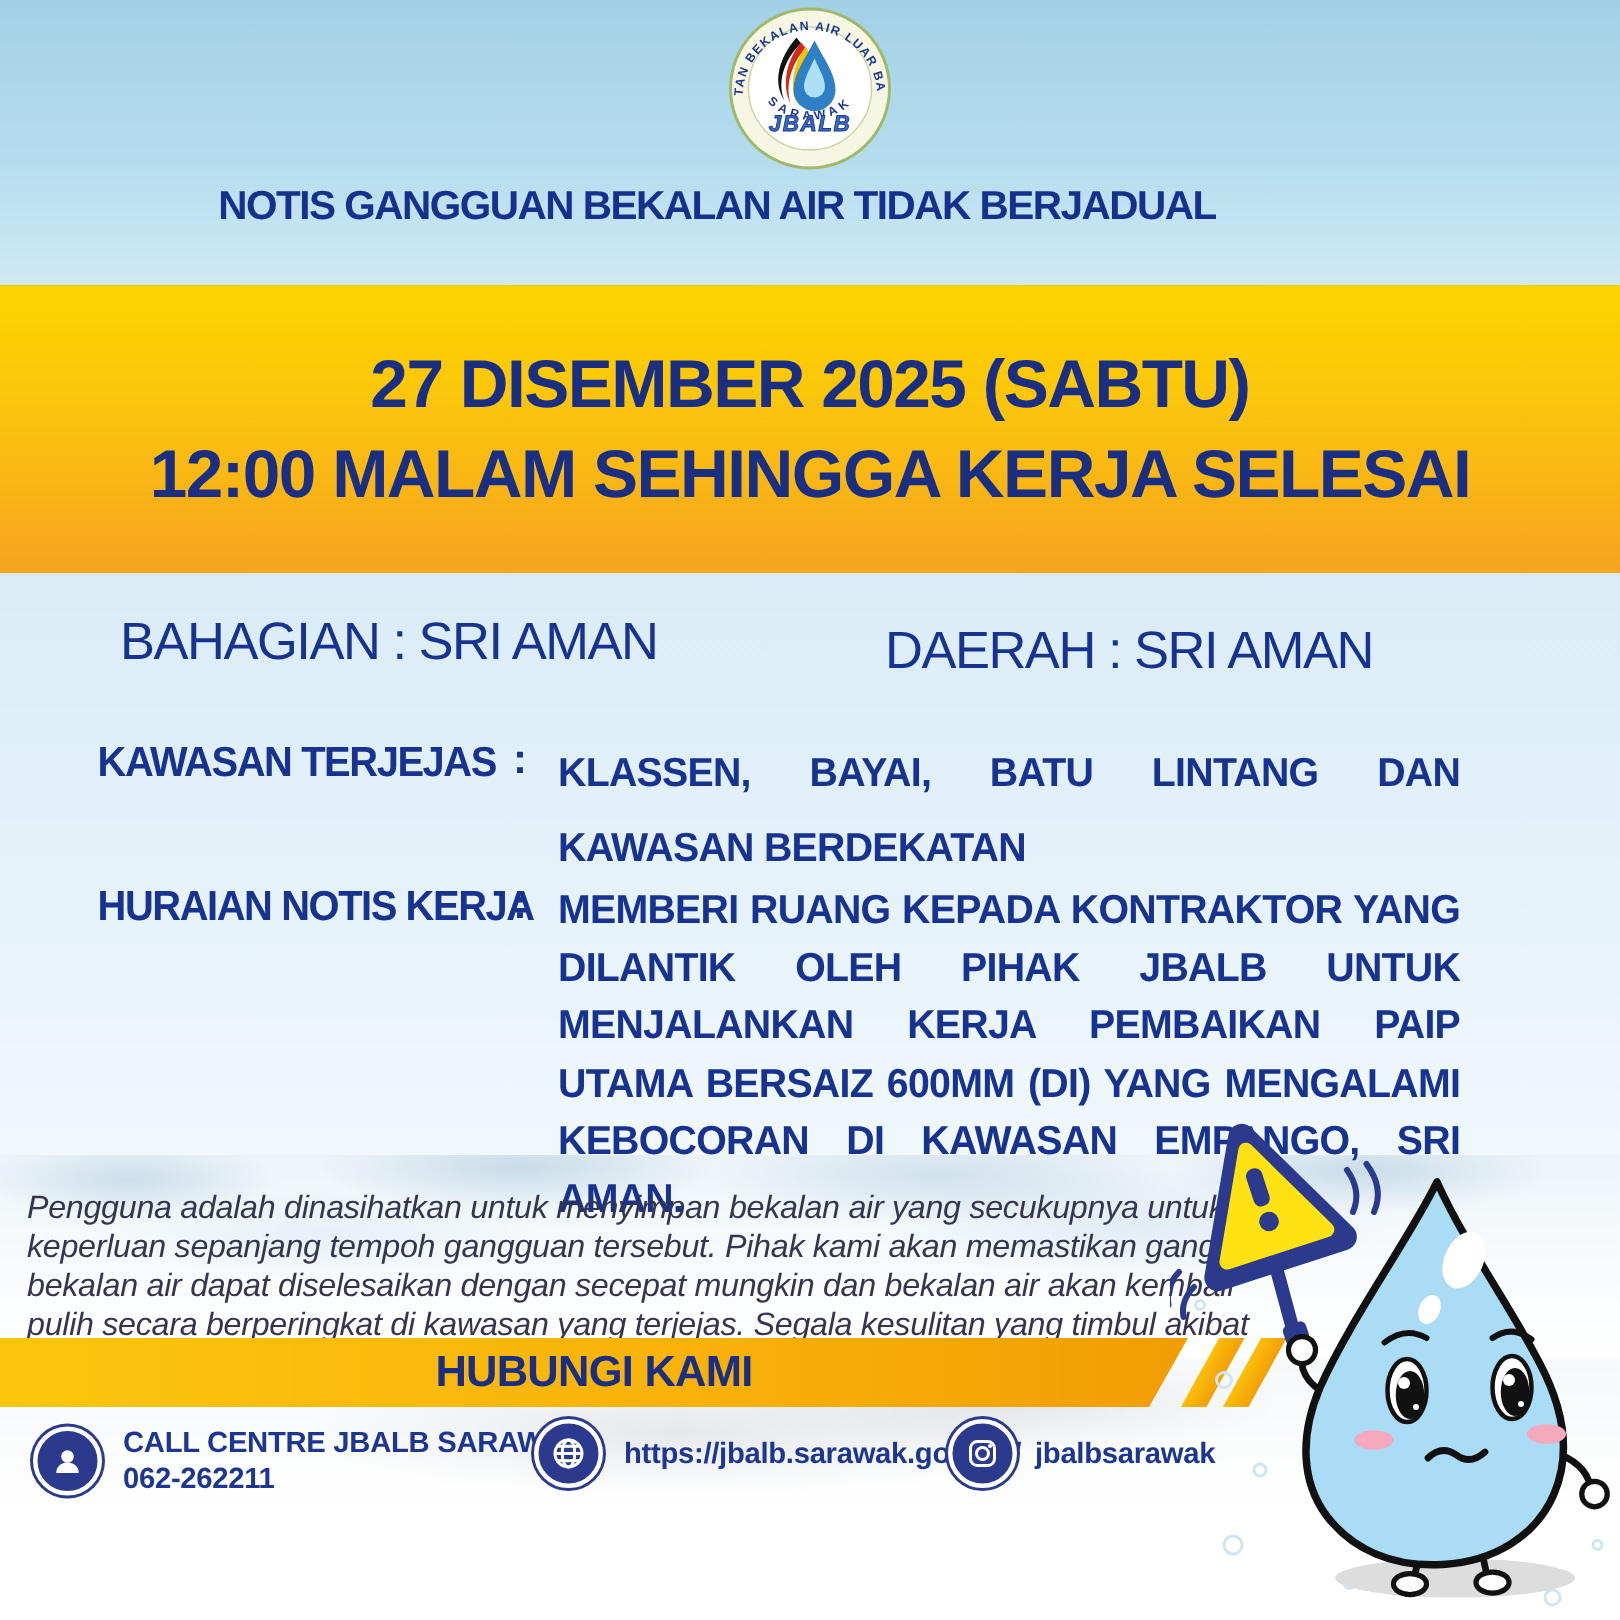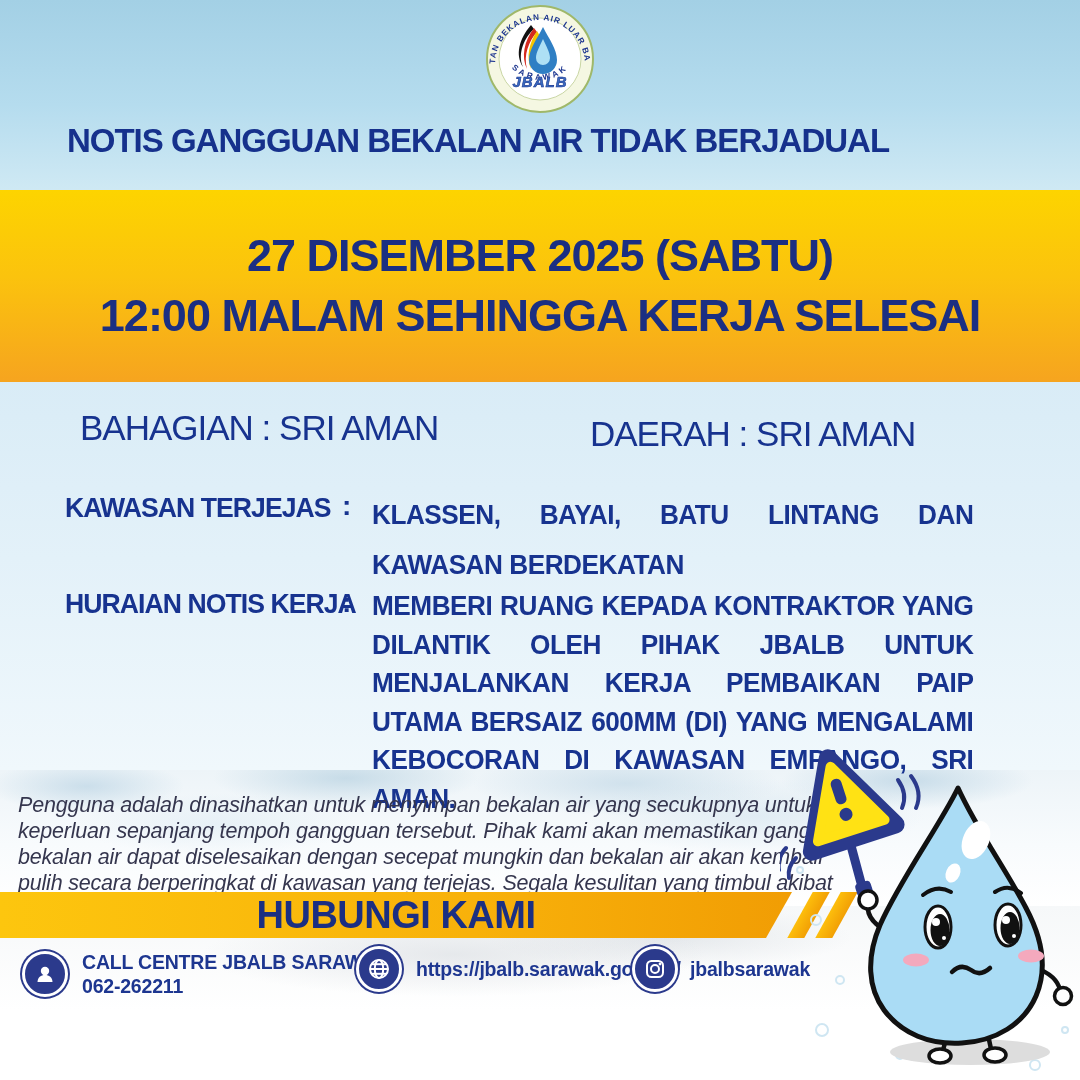--- a/index.html
+++ b/index.html
@@ -24,21 +24,21 @@
       radial-gradient(200px 44px at 20% 40%, rgba(205,224,236,.35), rgba(205,224,236,0) 70%),
       linear-gradient(180deg,#edf4f8 0%,#f8fbfd 55%,#ffffff 100%);}
   .bg-footer{position:absolute;left:0;top:906px;width:1080px;height:174px;
     background:
       radial-gradient(360px 60px at 42% 28%, rgba(205,210,216,.45), rgba(205,210,216,0) 70%),
       radial-gradient(260px 46px at 62% 18%, rgba(198,205,212,.4), rgba(198,205,212,0) 70%),
       linear-gradient(180deg,#f6f8f9 0%,#ffffff 60%);}
 
   
   .title{position:absolute;left:0;top:122px;width:956px;text-align:center;
-    color:#16318c;font-size:33px;font-weight:700;letter-spacing:-1px;}
+    color:#16318c;font-size:27px;font-weight:700;letter-spacing:-1px;}
   .date-line{color:#1b2f82;font-weight:700;font-size:45px;letter-spacing:-1px;line-height:60px;text-align:center;}
 
   
   .loc{position:absolute;color:#17338f;font-weight:400;font-size:35px;letter-spacing:-1px;white-space:nowrap;}
   .loc-bahagian{left:80px;top:408px;}
   .loc-daerah{left:590px;top:414px;}
 
   
   .lbl{position:absolute;left:65px;color:#17338f;font-weight:700;font-size:28px;letter-spacing:-1px;white-space:nowrap;
     transform:scaleX(.95);transform-origin:0 0;}
@@ -54,21 +54,21 @@
 
   
   .advisory{position:absolute;left:18px;top:792px;width:852px;
     color:#35364e;font-style:italic;font-size:21.5px;line-height:26px;font-weight:500;letter-spacing:-.2px;}
 
   
   .hubungi-band{position:absolute;left:0;top:892px;width:792px;height:46px;
     background:linear-gradient(90deg,#fdc60e 0%,#f8b10a 60%,#f19d04 100%);
     clip-path:polygon(0 0,100% 0,calc(100% - 26px) 100%,0 100%);
     display:flex;align-items:center;justify-content:center;}
-  .hubungi-label{color:#1b2f82;font-weight:700;font-size:38px;letter-spacing:-.5px;}
+  .hubungi-label{color:#1b2f82;font-weight:700;font-size:29px;letter-spacing:-.5px;}
   .stripe{position:absolute;top:892px;height:46px;width:17px;background:linear-gradient(90deg,#fdbe0c,#f2a005);transform:skewX(-29deg);}
   .stripe1{left:800px;}
   .stripe2{left:828px;}
 
   
   .contact{position:absolute;display:flex;align-items:center;gap:14px;}
   .c-call{left:22px;top:950px;}
   .c-web{left:356px;top:946px;}
   .c-insta{left:632px;top:946px;gap:12px;}
   .c-fb{left:356px;top:996px;}

